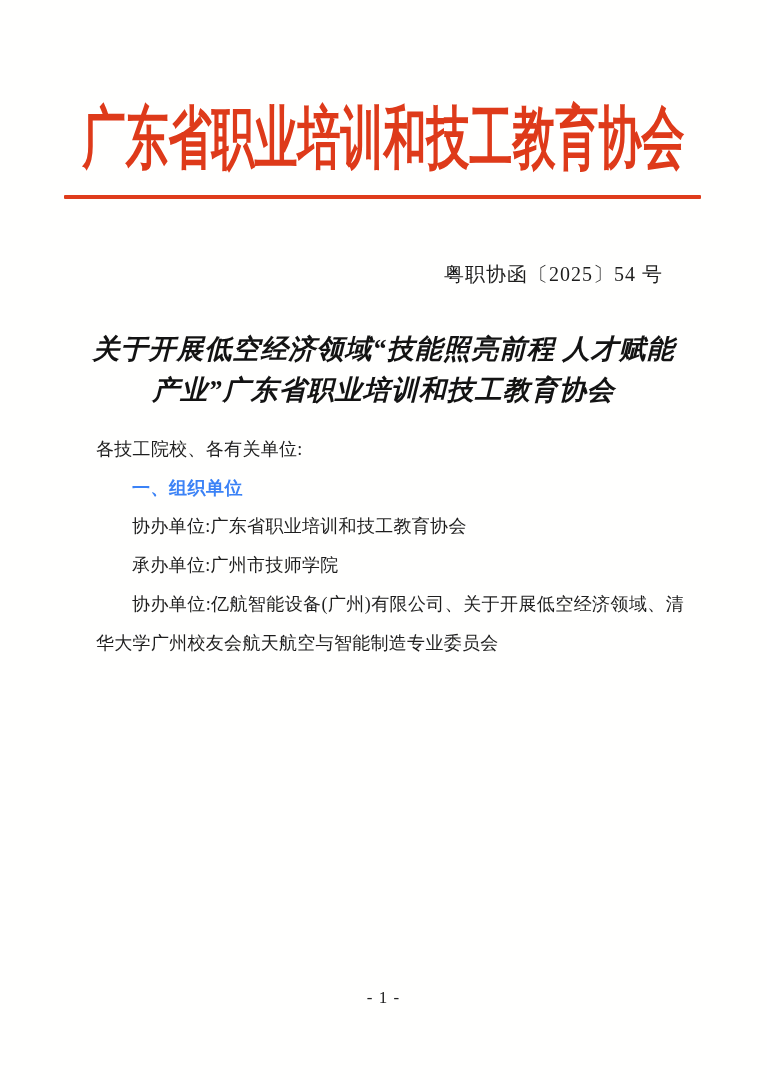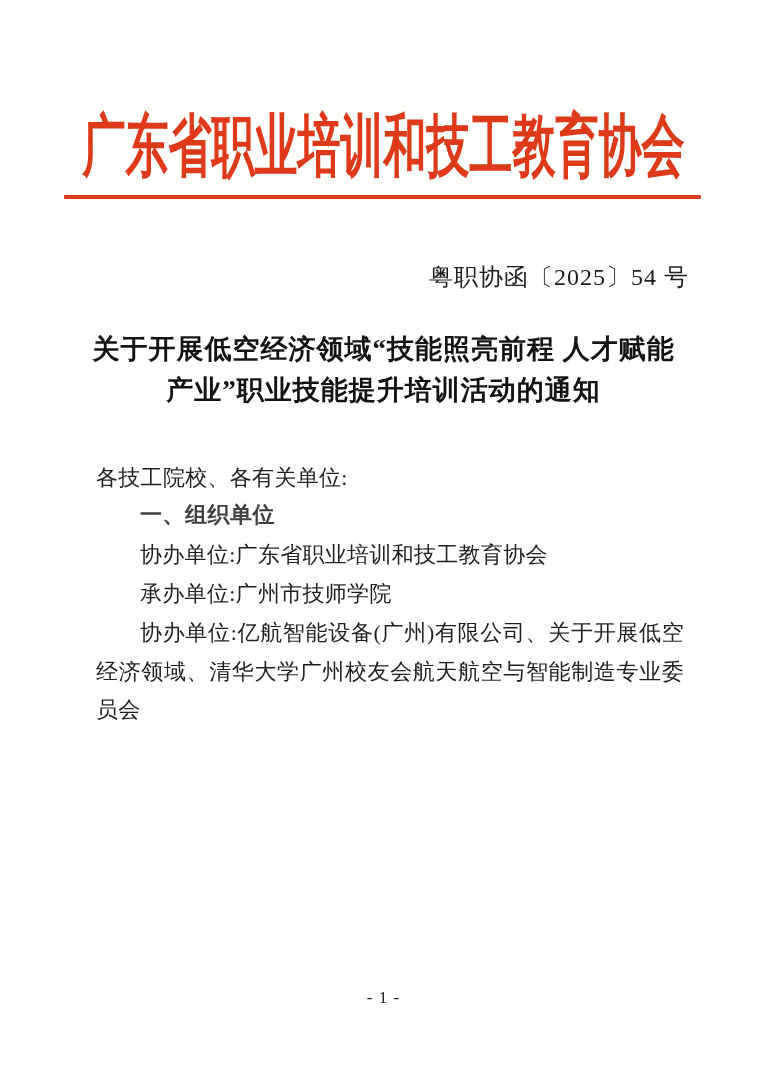--- a/index.html
+++ b/index.html
@@ -11,21 +11,21 @@
   }
   .page {
     position: relative;
     width: 767px; height: 1080px;
     background: #fffffe;
   }
   
   .letterhead {
     position: absolute;
     top: 110px; left: 0; right: 0; height: 74px;
-    display: flex; align-items: center; justify-content: center;
+    display: flex; align-items: flex-start; justify-content: center;
     white-space: nowrap;
   }
   .org-name {
     display: inline-block;
     font-size: 43px;
     font-weight: 700;
     color: #de3a1a;
     letter-spacing: 0px;
     transform: scaleY(1.58);
     transform-origin: center center;
@@ -34,54 +34,55 @@
   .red-rule {
     position: absolute;
     top: 195px; left: 64px;
     width: 637px; height: 4px;
     background: #df3c1b;
     border-radius: 1px;
   }
   
   .ref-number {
     position: absolute;
-    top: 261px; right: 78px;
-    font-size: 24px;
+    top: 261px; right: 104px;
+    font-size: 20px;
     letter-spacing: 1px;
     color: #1d1d1d;
     white-space: nowrap;
   }
   
   .doc-title {
     position: absolute;
     top: 329px; left: 0; right: 0;
     text-align: center;
     font-size: 27px;
     font-weight: 700;
     line-height: 41px;
     letter-spacing: 1px;
     color: #131313;
+    font-style: italic;
   }
   
   .body-text {
     position: absolute;
-    top: 459px; left: 96px;
+    top: 430px; left: 96px;
     width: 588px;
-    font-size: 22px;
+    font-size: 18px;
     line-height: 38.7px;
     text-align: justify;
     color: #1e1e1e;
     letter-spacing: 0.3px;
   }
   .body-text p { margin: 0; }
   .indent { text-indent: 2em; }
   .section-heading {
-    font-family: Liberation Mono, monospace;
+    font-family: Liberation Sans, sans-serif;
     font-weight: 700;
-    color: #404040;
+    color: #3b82f6;
     letter-spacing: 0.5px;
   }
   
   .page-number {
     position: absolute;
     top: 988px; left: 0; right: 0;
     text-align: center;
     font-size: 17px;
     letter-spacing: 1px;
     color: #222222;
@@ -95,21 +96,21 @@
   <div class="letterhead">
     <span class="org-name">广东省职业培训和技工教育协会</span>
   </div>
 
   <div class="red-rule"></div>
 
   <div class="ref-number">粤职协函〔2025〕54 号</div>
 
   <div class="doc-title">
     <span>关于开展低空经济领域“技能照亮前程 人才赋能</span><br>
-    <span>产业”职业技能提升培训活动的通知</span>
+    <span>产业”广东省职业培训和技工教育协会</span>
   </div>
 
   <div class="body-text">
     <p>各技工院校、各有关单位:</p>
     <p class="indent section-heading">一、组织单位</p>
     <p class="indent">协办单位:广东省职业培训和技工教育协会</p>
     <p class="indent">承办单位:广州市技师学院</p>
     <p class="indent">协办单位:亿航智能设备(广州)有限公司、关于开展低空经济领域、清华大学广州校友会航天航空与智能制造专业委员会</p>
   </div>
 

